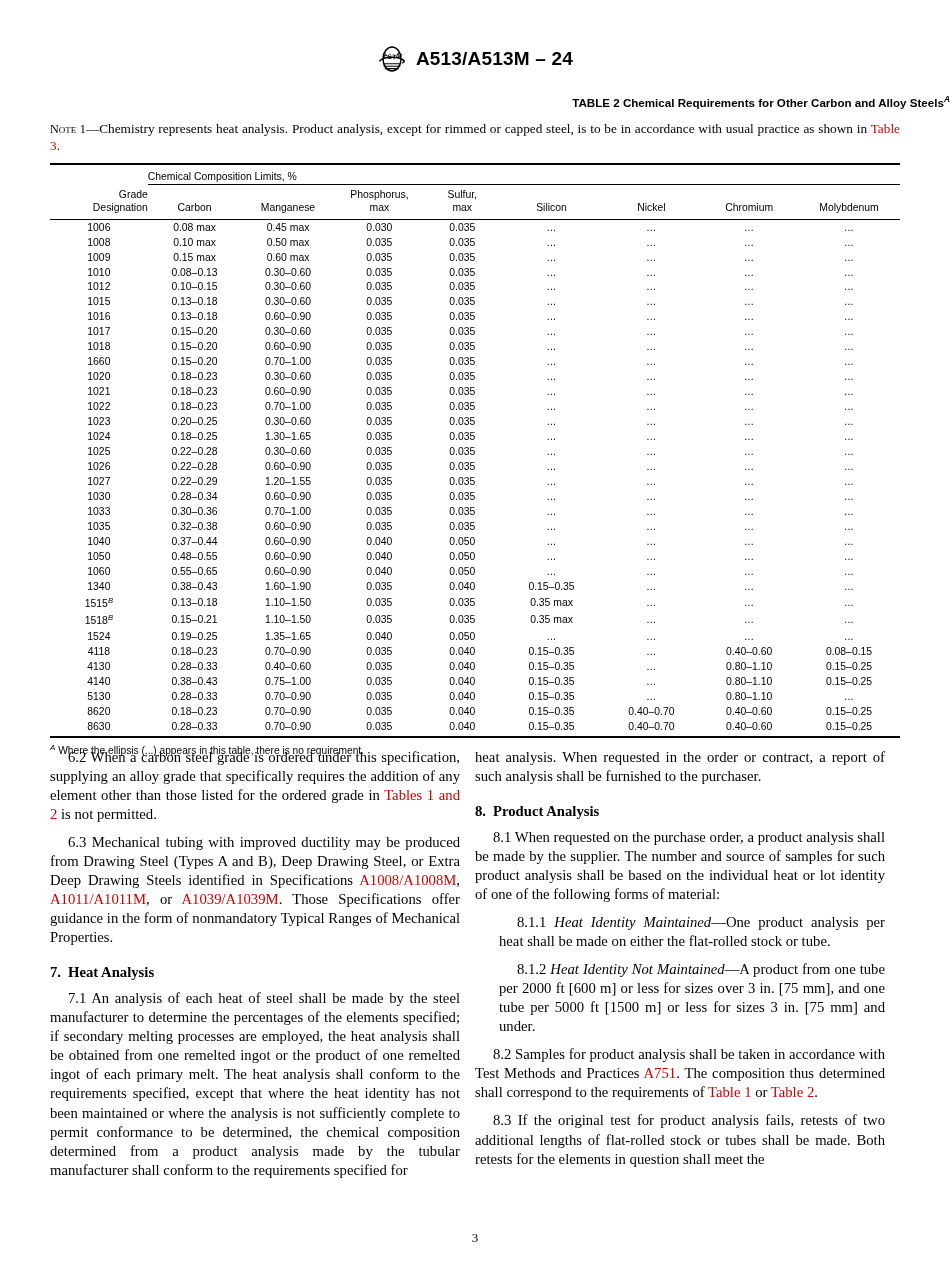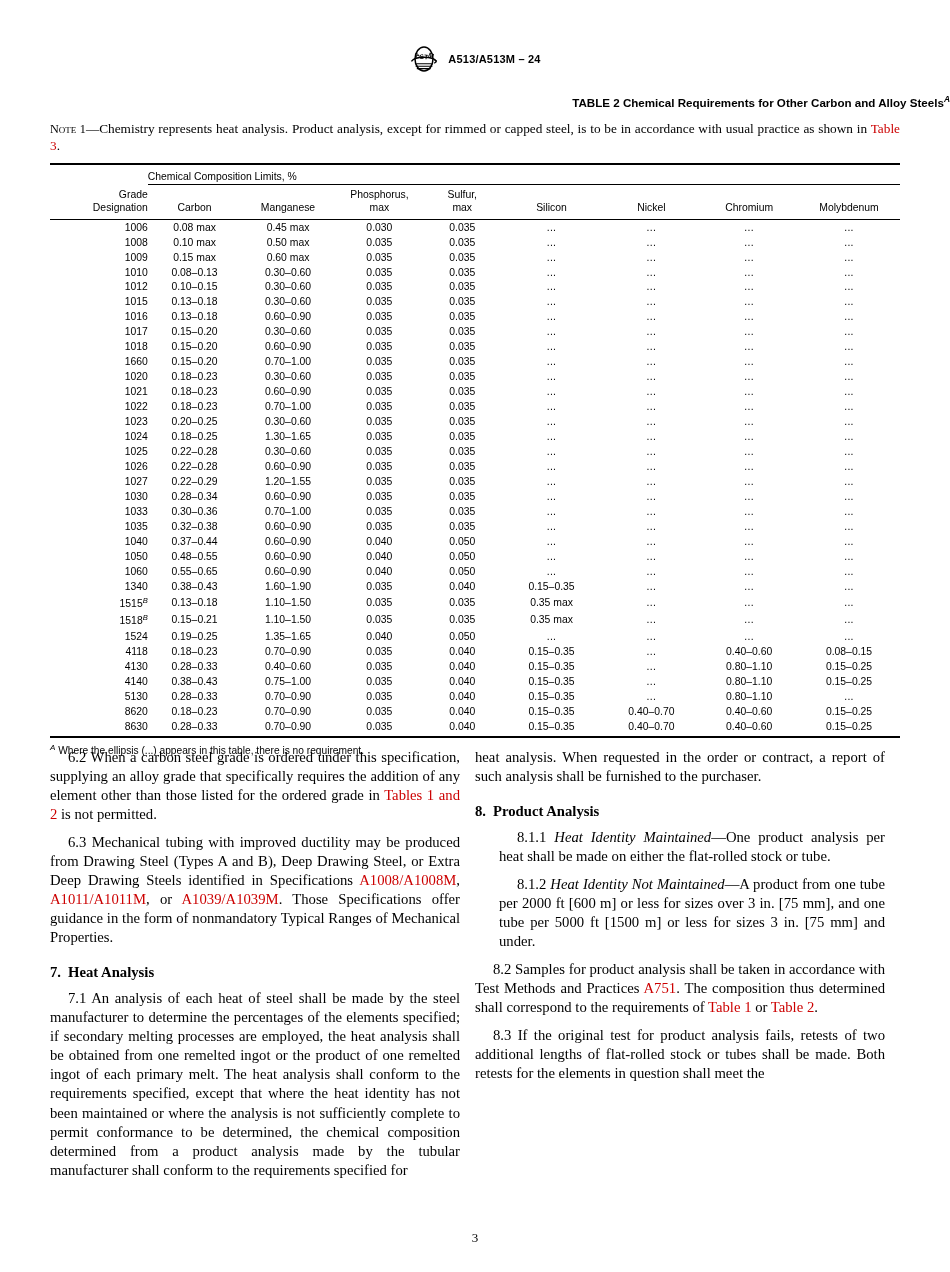--- a/index.html
+++ b/index.html
@@ -21,21 +21,21 @@
   .doc-header {
     display: flex;
     align-items: center;
     justify-content: center;
     gap: 9px;
     padding-top: 44px;
   }
   .astm-logo { width: 30px; height: 30px; display: block; }
   .doc-id {
     font-family: "Liberation Sans", sans-serif;
-    font-size: 11px;
+    font-size: 19px;
     font-weight: bold;
     letter-spacing: 0.2px;
   }
 
   
   .table-caption {
     text-align: right;
     font-family: Liberation Sans, sans-serif;
     font-size: 11.6px;
     font-weight: bold;
@@ -82,21 +82,21 @@
     line-height: 1.25;
     padding-bottom: 3px !important;
   }
   .colhead {
     text-align: center;
     vertical-align: bottom;
     line-height: 1.2;
     padding: 4px 0 3px 0 !important;
   }
   td.c { text-align: center; }
-  td.l { text-align: right; padding-left: 2px !important; }
+  td.l { text-align: center; padding-left: 2px !important; }
   tbody.body-rows td { padding: 1.15px 0 !important; line-height: 1.22; }
   .ell { letter-spacing: 0.3px; }
   sup.fn { font-style: italic; font-size: 7.6px; }
 
   
   .footnotes {
     margin: 4px 50px 0 50px;
     font-family: "Liberation Sans", sans-serif;
     font-size: 10.2px;
     line-height: 1.42;
@@ -638,20 +638,21 @@
       <h3 class="sect"><span class="num">7.</span><span>Heat Analysis</span></h3>
 
       <p class="para">7.1 An analysis of each heat of steel shall be made by the steel manufacturer to determine the percentages of the elements specified; if secondary melting processes are employed, the heat analysis shall be obtained from one remelted ingot or the product of one remelted ingot of each primary melt. The heat analysis shall conform to the requirements specified, except that where the heat identity has not been maintained or where the analysis is not sufficiently complete to permit conformance to be determined, the chemical composition determined from a product analysis made by the tubular manufacturer shall conform to the requirements specified for</p>
     </div>
 
     <div class="col">
       <p class="para" style="text-indent:0">heat analysis. When requested in the order or contract, a report of such analysis shall be furnished to the purchaser.</p>
 
       <h3 class="sect"><span class="num">8.</span><span>Product Analysis</span></h3>
 
+      <p class="para">8.1 When requested on the purchase order, a product analysis shall be made by the supplier. The number and source of samples for such product analysis shall be based on the individual heat or lot identity of one of the following forms of material:</p>
 
       <p class="para tight"><span>8.1.1</span>&nbsp;<span class="ital">Heat Identity Maintained</span><span>—One product analysis per heat shall be made on either the flat-rolled stock or tube.</span></p>
 
       <p class="para tight"><span>8.1.2</span>&nbsp;<span class="ital">Heat Identity Not Maintained</span><span>—A product from one tube per 2000 ft [600 m] or less for sizes over 3 in. [75 mm], and one tube per 5000 ft [1500 m] or less for sizes 3 in. [75 mm] and under.</span></p>
 
       <p class="para"><span>8.2 Samples for product analysis shall be taken in accordance with Test Methods and Practices </span><span class="xref">A751</span><span>. The composition thus determined shall correspond to the requirements of </span><span class="xref">Table 1</span><span> or </span><span class="xref">Table 2</span><span>.</span></p>
 
       <p class="para">8.3 If the original test for product analysis fails, retests of two additional lengths of flat-rolled stock or tubes shall be made. Both retests for the elements in question shall meet the</p>
     </div>
   </div>

